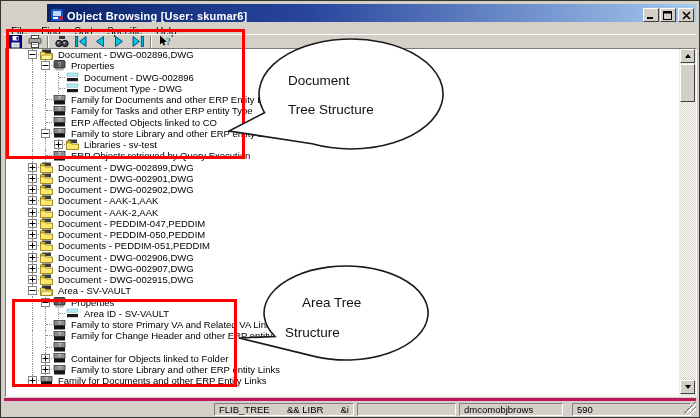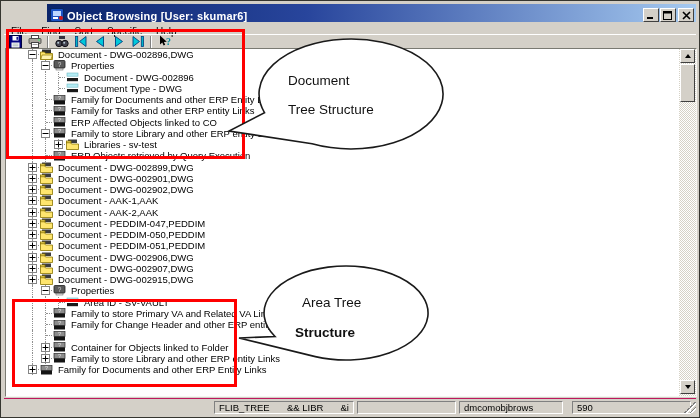--- a/index.html
+++ b/index.html
@@ -68,21 +68,21 @@
   .sbtn.down{bottom:2px;}
   .sthumb{position:absolute;left:1px;top:15px;width:15px;height:38px;background:#d4d0c8;
     border:1px solid;border-color:#fff #404040 #404040 #fff;}
   .tri-up{width:0;height:0;border-left:3.5px solid transparent;
     border-right:3.5px solid transparent;border-bottom:4px solid #000;}
   .tri-down{width:0;height:0;border-left:3.5px solid transparent;
     border-right:3.5px solid transparent;border-top:4px solid #000;}
 
   
   .statusbar{position:absolute;left:3px;right:3px;bottom:3px;height:16px;
-    border-top:1px solid #be185d;font-size:9.5px;color:#000;}
+    border-top:3px solid #be185d;font-size:9.5px;color:#000;}
   .spanel{position:absolute;top:2px;height:13px;border:1px solid;
     border-color:#808080 #fff #fff #808080;display:flex;align-items:center;
     padding:0 4px;overflow:hidden;}
   .sp-debug{left:210px;width:140px;justify-content:space-between;}
   .sp-empty{left:353px;width:99px;}
   .sp-module{left:455px;width:104px;}
   .sp-code{left:568px;width:119px;}
   .grip{position:absolute;right:0;bottom:1px;width:12px;height:12px;
     background:linear-gradient(135deg,transparent 50%,#808080 50%,#808080 57%,#fff 57%,#fff 64%,
     transparent 64%,transparent 71%,#808080 71%,#808080 78%,#fff 78%,#fff 85%,transparent 85%);}
@@ -290,21 +290,21 @@
         <div class="trow">
           <span class="gd"></span>
           <span class="ec line"></span>
           <span class="ticon">
             <svg width="13" height="10" viewBox="0 0 13 10">
               <rect x="1" y="0.5" width="11" height="5" fill="#8c8c8c" stroke="#2a2a2a" stroke-width="0.7"></rect>
               <rect x="1" y="5.5" width="11" height="4" fill="#141414"></rect>
               <text x="6.5" y="5" font-size="5.5" fill="#e0e0e0" text-anchor="middle" font-family="Liberation Sans,sans-serif">?</text>
             </svg>
           </span>
-          <span class="tlabel">Family for Tasks and other ERP entity Links</span>
+          <span class="tlabel">Family for Tasks and other ERP entity Type</span>
         </div>
         <div class="trow">
           <span class="gd"></span>
           <span class="ec line"></span>
           <span class="ticon">
             <svg width="13" height="10" viewBox="0 0 13 10">
               <rect x="1" y="0.5" width="11" height="5" fill="#8c8c8c" stroke="#2a2a2a" stroke-width="0.7"></rect>
               <rect x="1" y="5.5" width="11" height="4" fill="#141414"></rect>
               <text x="6.5" y="5" font-size="5.5" fill="#e0e0e0" text-anchor="middle" font-family="Liberation Sans,sans-serif">?</text>
             </svg>
@@ -487,21 +487,21 @@
               </svg>
             </button>
           </span>
           <span class="ticon">
             <svg width="13" height="11" viewBox="0 0 13 11">
               <rect x="2" y="0.5" width="9" height="3.5" fill="#3c3c3c"></rect>
               <path d="M0.5 3.5 L4.5 3.5 L5.5 5 L12.5 5 L12.5 10.5 L0.5 10.5 Z" fill="#ffe66e" stroke="#8a7400" stroke-width="0.8"></path>
               <rect x="0.5" y="2" width="4.5" height="1.8" fill="#ffe66e" stroke="#8a7400" stroke-width="0.8"></rect>
             </svg>
           </span>
-          <span class="tlabel">Document - PEDDIM-051,PEDDIM</span>
+          <span class="tlabel">Documents - PEDDIM-051,PEDDIM</span>
         </div>
         <div class="trow">
           <span class="ec line">
             <button class="ebox">
               <svg width="7" height="7" viewBox="0 0 7 7">
                 <path d="M0.5 3.5 H6.5 M3.5 0.5 V6.5" stroke="#000" stroke-width="1"></path>
               </svg>
             </button>
           </span>
           <span class="ticon">
@@ -539,20 +539,37 @@
             </button>
           </span>
           <span class="ticon">
             <svg width="13" height="11" viewBox="0 0 13 11">
               <rect x="2" y="0.5" width="9" height="3.5" fill="#3c3c3c"></rect>
               <path d="M0.5 3.5 L4.5 3.5 L5.5 5 L12.5 5 L12.5 10.5 L0.5 10.5 Z" fill="#ffe66e" stroke="#8a7400" stroke-width="0.8"></path>
               <rect x="0.5" y="2" width="4.5" height="1.8" fill="#ffe66e" stroke="#8a7400" stroke-width="0.8"></rect>
             </svg>
           </span>
           <span class="tlabel">Document - DWG-002915,DWG</span>
+        </div>
+        <div class="trow">
+          <span class="ec line">
+            <button class="ebox">
+              <svg width="7" height="7" viewBox="0 0 7 7">
+                <path d="M0.5 3.5 H6.5" stroke="#000" stroke-width="1"></path>
+              </svg>
+            </button>
+          </span>
+          <span class="ticon">
+            <svg width="13" height="11" viewBox="0 0 13 11">
+              <rect x="2" y="0.5" width="9" height="3.5" fill="#2e2e2e"></rect>
+              <path d="M0.5 3 L4.5 3 L5.5 4.5 L12.5 4.5 L12.5 10.5 L0.5 10.5 Z" fill="#ffe66e" stroke="#8a7400" stroke-width="0.8"></path>
+              <path d="M2 6 L12.5 6 L11 10.5 L0.8 10.5 Z" fill="#fff3ae" stroke="#8a7400" stroke-width="0.7"></path>
+            </svg>
+          </span>
+          <span class="tlabel">Area - SV-VAULT</span>
         </div>
         <div class="trow">
           <span class="gd"></span>
           <span class="ec line">
             <button class="ebox">
               <svg width="7" height="7" viewBox="0 0 7 7">
                 <path d="M0.5 3.5 H6.5" stroke="#000" stroke-width="1"></path>
               </svg>
             </button>
           </span>
@@ -692,14 +709,14 @@
   <div class="redrect rr1"></div>
   <div class="redrect rr2"></div>
 
   <svg class="callout-svg" width="700" height="418" viewBox="0 0 700 418">
     <path d="M 263.6 111.8 A 92 55 0 1 1 311.1 142.8 L 228 130 Z" fill="#ffffff" stroke="#1a1a1a" stroke-width="1.6"></path>
     <path d="M 274 335.5 A 82 47 0 1 1 314.3 355.6 L 238 337 Z" fill="#ffffff" stroke="#1a1a1a" stroke-width="1.6"></path>
   </svg>
   <div class="callout-text" style="left:287px;top:72px;">Document</div>
   <div class="callout-text" style="left:287px;top:101px;">Tree Structure</div>
   <div class="callout-text" style="left:301px;top:294px;">Area Tree</div>
-  <div class="callout-text" style="left:294px;top:324px;font-weight:bold;">Structure</div>
+  <div class="callout-text" style="left:284px;top:324px;">Structure</div>
 </div>
 
 </body></html>

